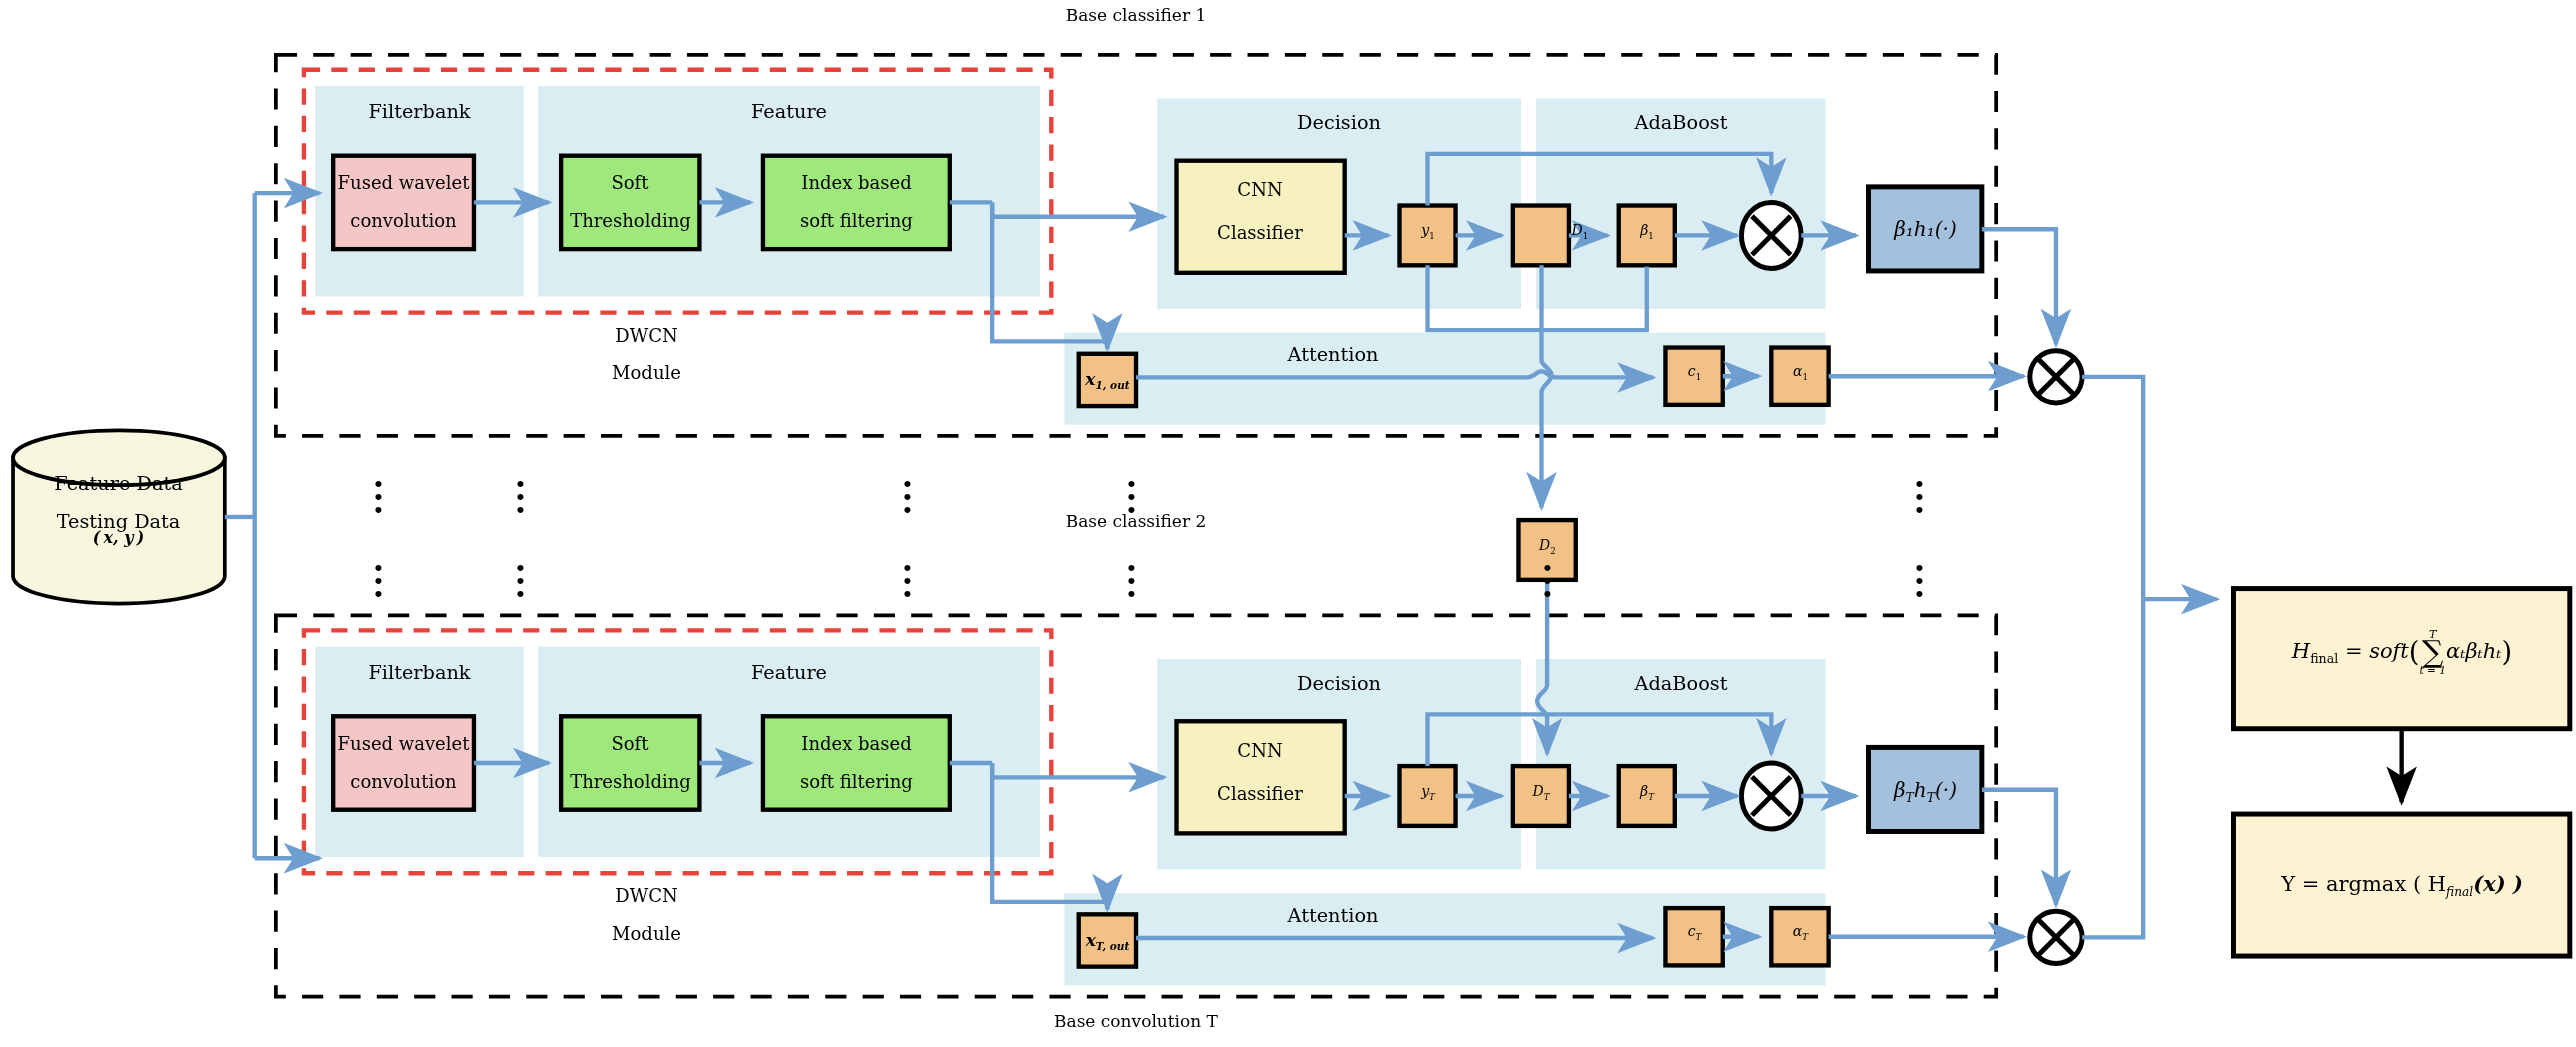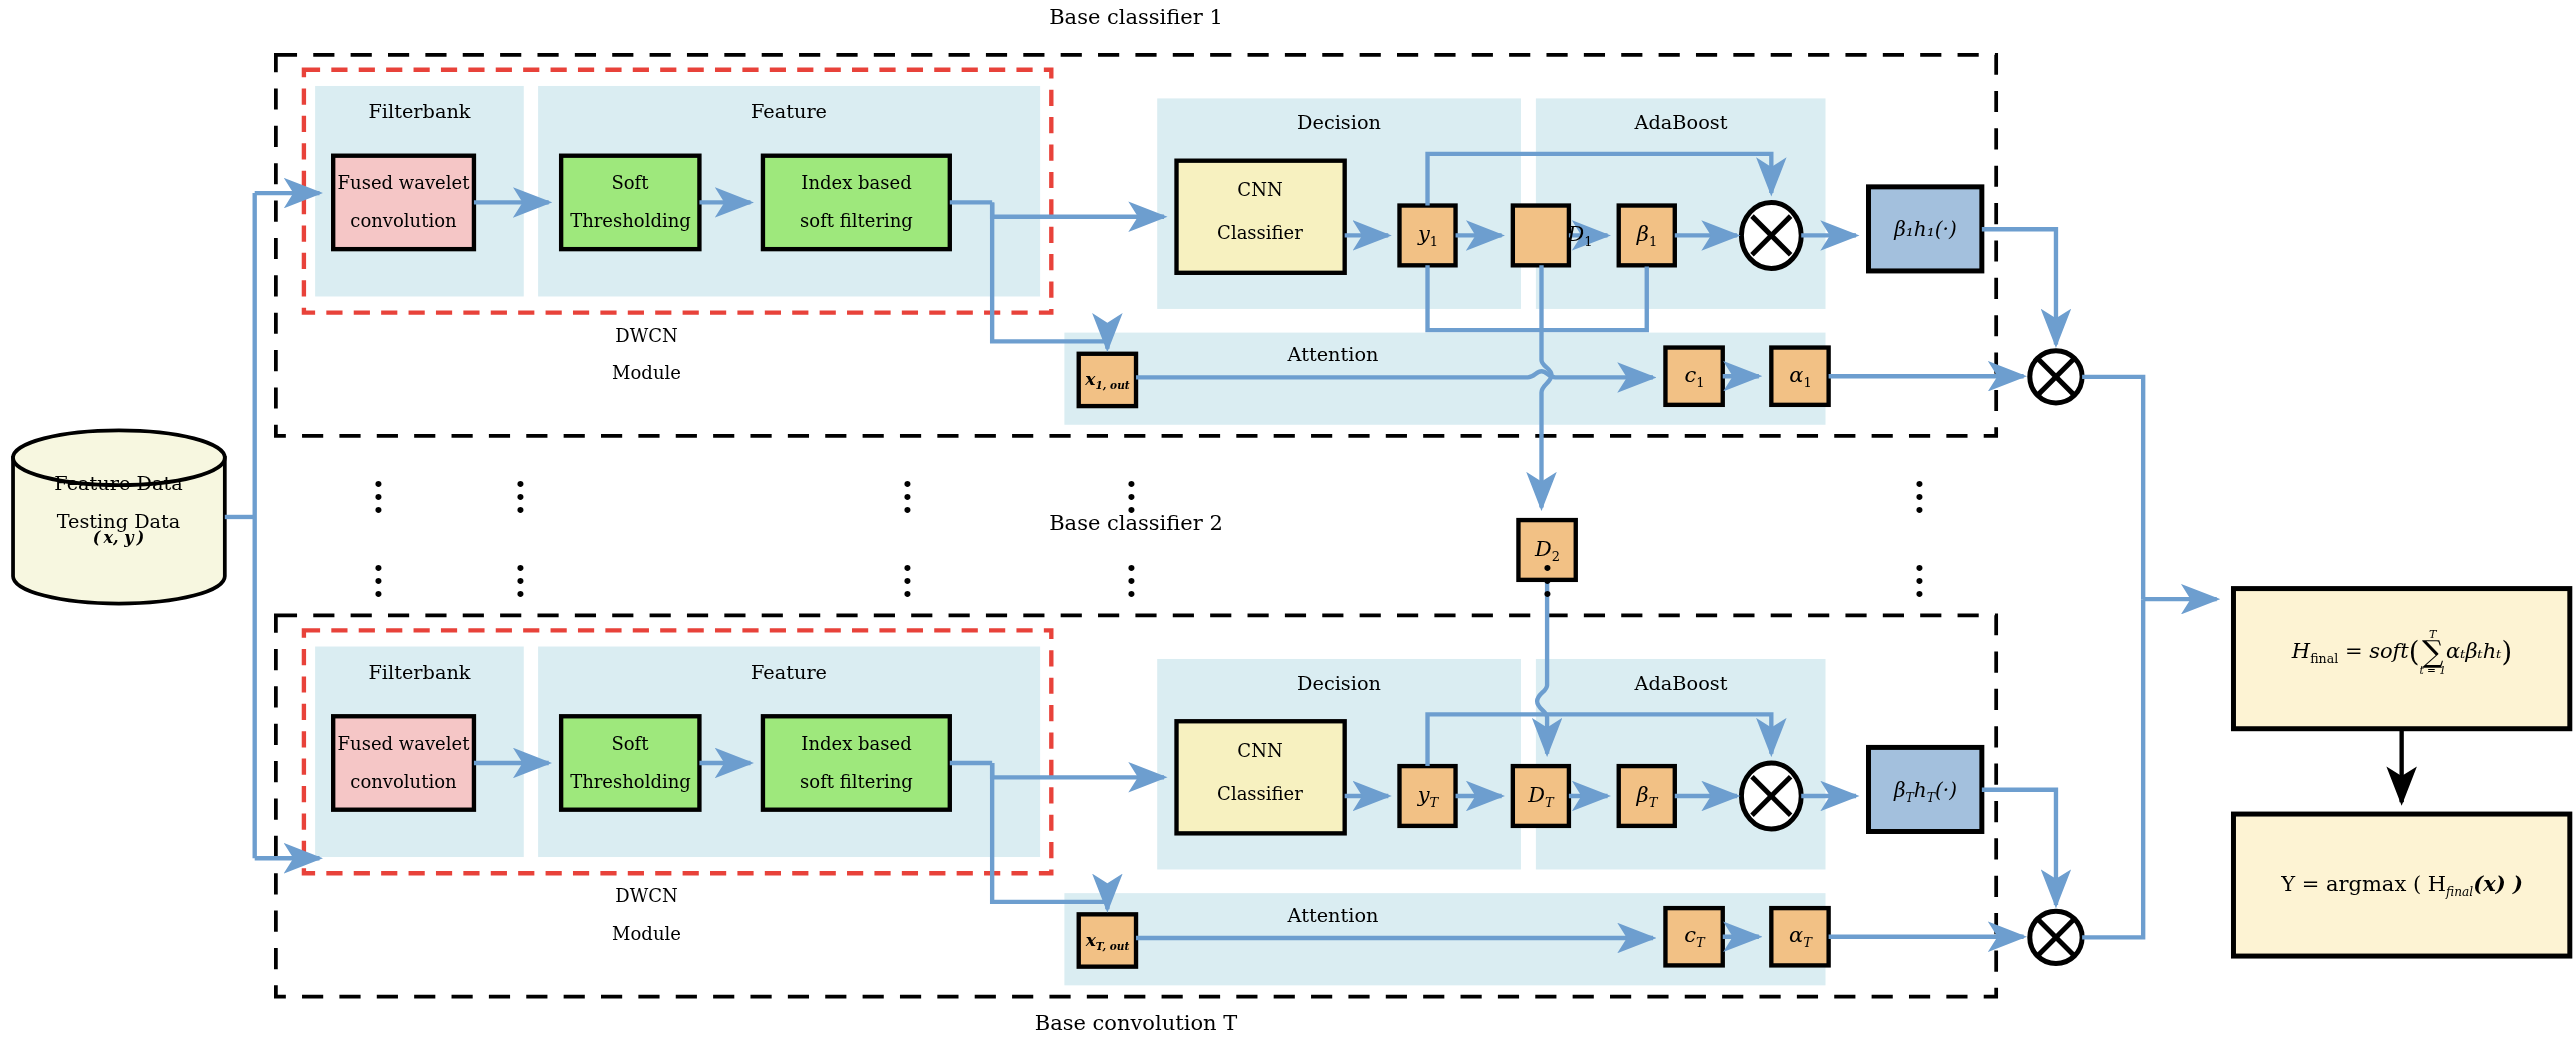--- a/index.html
+++ b/index.html
@@ -1,24 +1,24 @@
 <!DOCTYPE html>
 <html style="font-size:10px"><head>
 <meta charset="utf-8">
 <style>
   html,body{margin:0;padding:0;background:#fff;}
   body{width:2576px;height:1047px;font-family:"DejaVu Serif",serif;}
   #stage{position:relative;width:2576px;height:1047px;overflow:hidden;background:#fff;}
   svg.layer{position:absolute;left:0;top:0;width:2576px;height:1047px;}
   .lbl{position:absolute;text-align:center;color:#000;font-family:"DejaVu Serif",serif;white-space:nowrap;}
   .mth{font-family:"DejaVu Serif",serif;font-style:italic;}
-  .grp-title{font-size:21px;}
+  .grp-title{font-size:17px;}
   .sec-title{font-size:19.3px;}
   .box-text{font-size:18px;line-height:1.55;}
-  .sym{font-size:21px;font-style:italic;}
+  .sym{font-size:14px;font-style:italic;}
   .sym sub{font-size:0.62em;font-style:normal;}
   .sym i{font-style:italic;}
   .formula{font-size:21px;}
   .dots{position:absolute;font-size:21px;line-height:0.62;color:#000;text-align:center;font-family:"DejaVu Serif",serif;}
 </style>
 </head>
 <body>
 
 <div id="stage">
 

